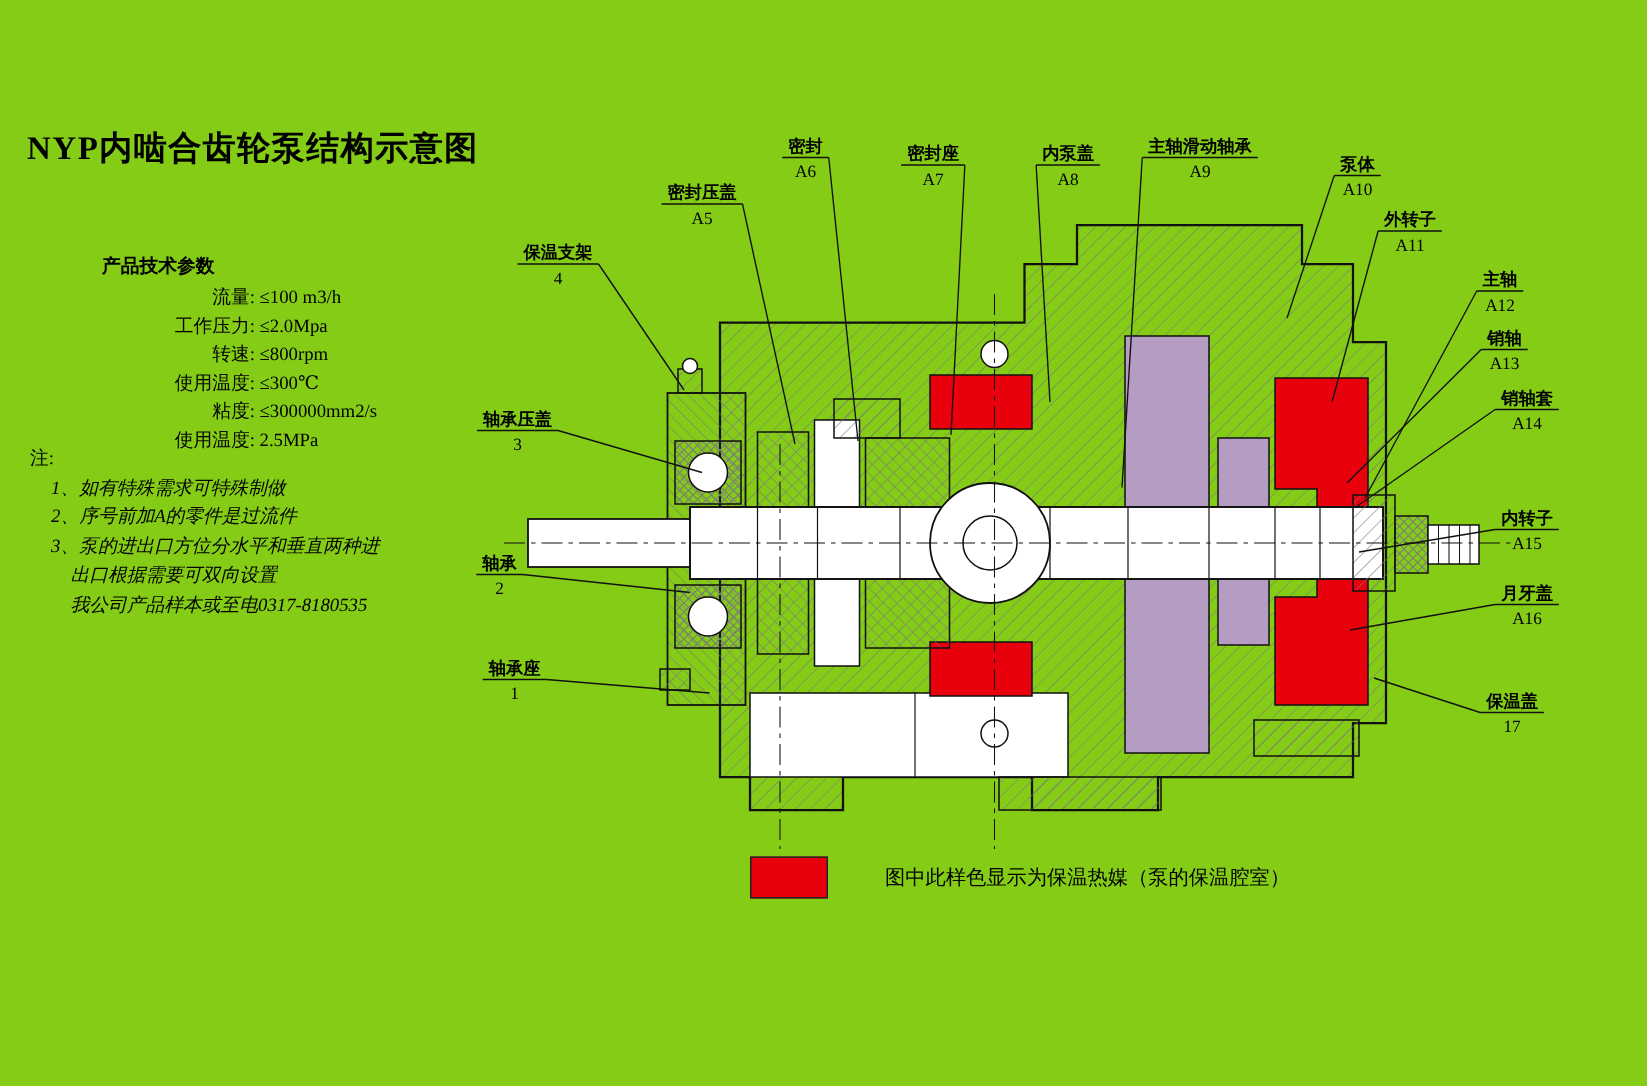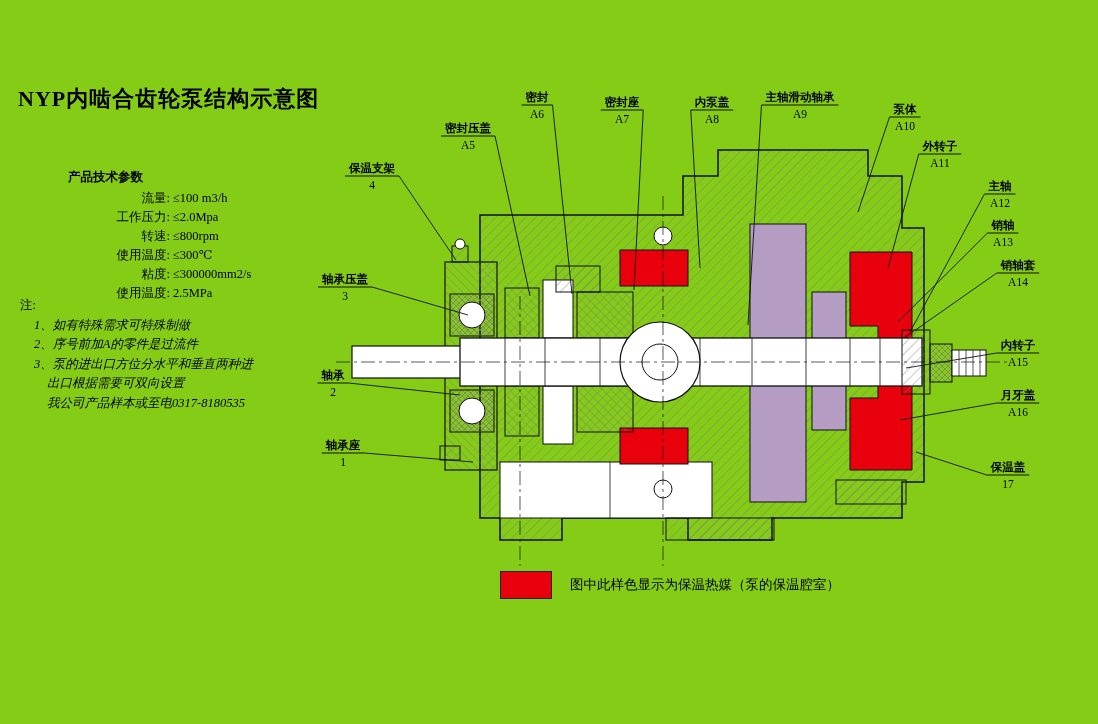--- a/index.html
+++ b/index.html
@@ -23,21 +23,21 @@
   .note-line{padding-left:14px;font-style:italic;}
   .note-line.cont{padding-left:27px;}
   
   svg.diagram{position:absolute;left:0;top:0;}
   .callout-label{font-size:11.5px;font-weight:700;fill:#000;}
   .callout-code{font-size:11.5px;fill:#000;}
   .callout-rule{stroke:#111;stroke-width:1;}
   .leader{stroke:#111;stroke-width:0.9;fill:none;}
   
   .legend{position:absolute;left:500px;top:572px;}
-  .legend-row{display:flex;align-items:center;height:26px;margin-bottom:20px;}
+  .legend-row{display:flex;align-items:center;height:26px;margin-bottom:20px;gap:20px;}
   .swatch{width:50px;height:26px;display:inline-block;border:1px solid #222;}
   .legend-text{margin-left:18px;font-size:13.5px;white-space:pre;}
 </style>
 </head>
 <body>
 
 <div class="page">
 
   <h1 class="page-title">NYP内啮合齿轮泵结构示意图</h1>
 

